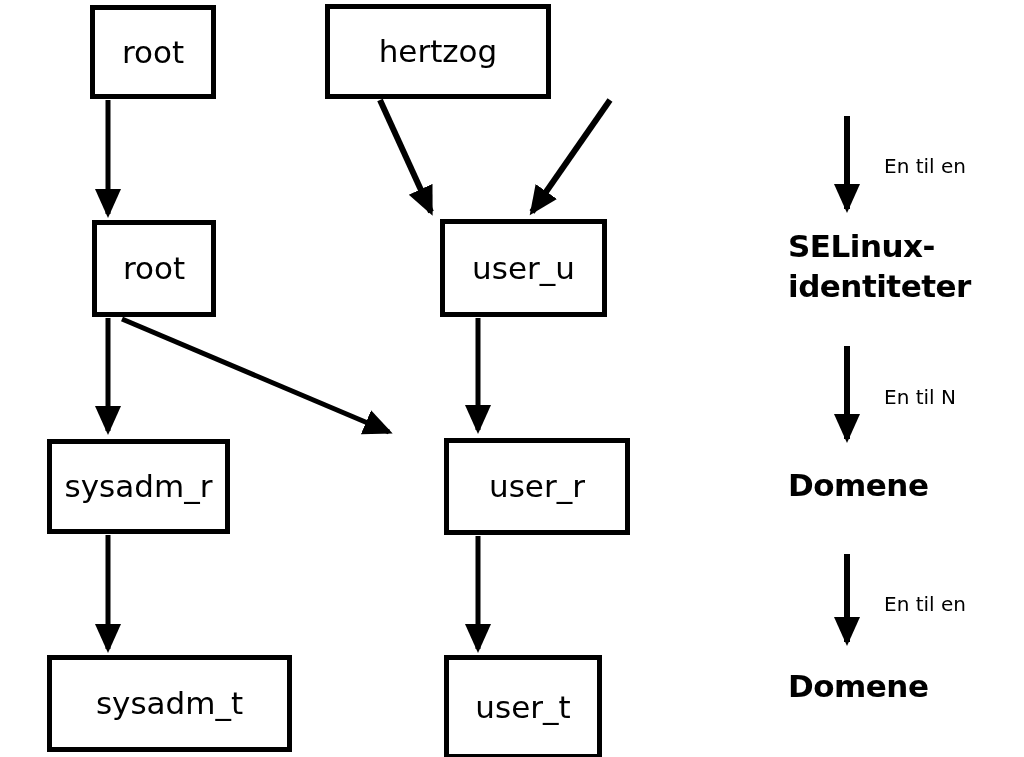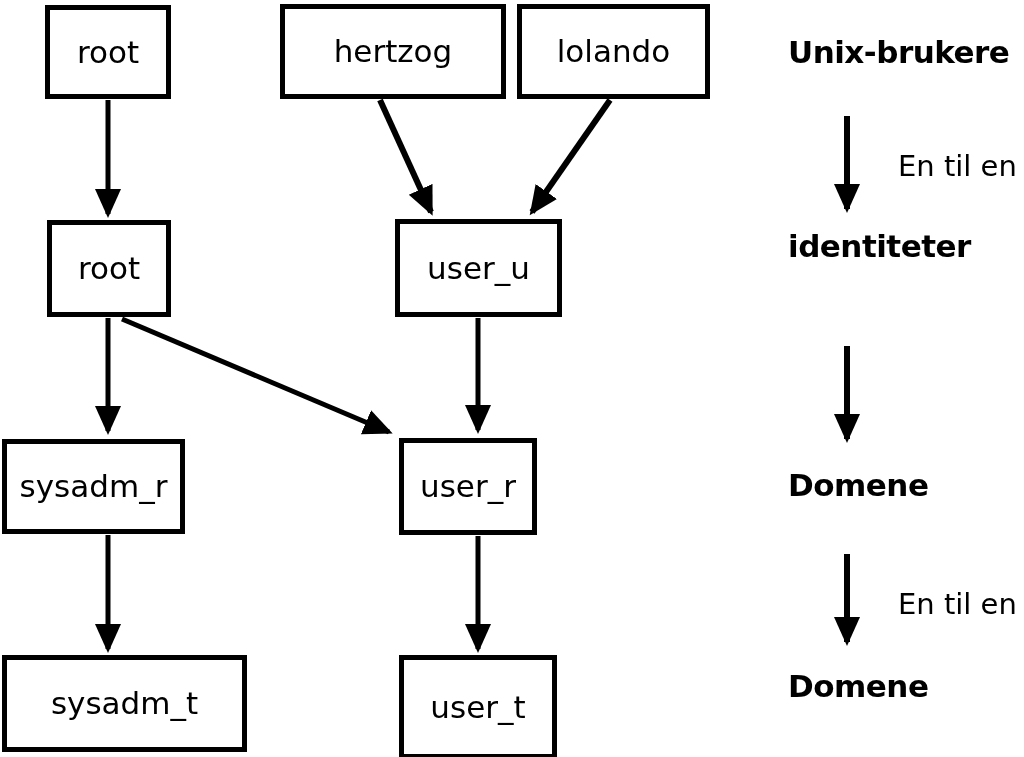--- a/index.html
+++ b/index.html
@@ -21,36 +21,36 @@
     position: absolute;
     box-sizing: border-box;
     border: 5px solid #000000;
     background: #ffffff;
     display: flex;
     align-items: center;
     justify-content: center;
     font-size: 31px;
     line-height: 1;
     white-space: nowrap;
+    margin-left: 45px;
   }
   .legend-title {
     position: absolute;
     font-weight: bold;
     font-size: 31px;
     line-height: 40px;
     white-space: nowrap;
     letter-spacing: -0.5px;
   }
   .legend-title.single { line-height: 32px; }
   .rel-label {
     position: absolute;
-    font-size: 29px;
+    font-size: 20px;
     line-height: 32px;
     white-space: nowrap;
-    margin-left: 14px;
   }
 </style>
 </head>
 <body>
 
 <div class="canvas">
 
   <svg class="arrow-layer" viewBox="0 0 1024 757" xmlns="http://www.w3.org/2000/svg">
     <defs>
       <marker id="ah" markerUnits="userSpaceOnUse" markerWidth="34" markerHeight="30" refX="25" refY="14" orient="auto">
@@ -71,48 +71,46 @@
     <line x1="847" y1="346" x2="847" y2="439" stroke="#000" stroke-width="6" marker-end="url(#ah)"></line>
     <line x1="847" y1="554" x2="847" y2="642" stroke="#000" stroke-width="6" marker-end="url(#ah)"></line>
   </svg>
 
   <div class="node" style="left:45px; top:5px; width:126px; height:94px">
     <span>root</span>
   </div>
   <div class="node" style="left:280px; top:4px; width:226px; height:95px">
     <span>hertzog</span>
   </div>
-  <div class="node" style="left:517px; top:4px; width:193px; height:95px">
-    <span>lolando</span>
-  </div>
   <div class="node" style="left:47px; top:220px; width:124px; height:97px">
     <span>root</span>
   </div>
   <div class="node" style="left:395px; top:219px; width:167px; height:98px">
     <span>user_u</span>
   </div>
   <div class="node" style="left:2px; top:439px; width:183px; height:95px">
     <span>sysadm_r</span>
   </div>
-  <div class="node" style="left:399px; top:438px; width:138px; height:97px">
+  <div class="node" style="left:399px; top:438px; width:186px; height:97px">
     <span>user_r</span>
   </div>
   <div class="node" style="left:2px; top:655px; width:245px; height:97px">
     <span>sysadm_t</span>
   </div>
   <div class="node" style="left:399px; top:655px; width:158px; height:104px">
     <span>user_t</span>
   </div>
 
-  <div class="legend-title single" style="left:788px; top:36px">Unix-brukere</div>
 
   <div class="legend-title" style="left:788px; top:226px">
+    <div>SELinux-</div>
     <div>identiteter</div>
   </div>
 
   <div class="legend-title single" style="left:788px; top:469px">Domene</div>
 
   <div class="legend-title single" style="left:788px; top:670px">Domene</div>
 
   <div class="rel-label" style="left:884px; top:150px">En til en</div>
+  <div class="rel-label" style="left:884px; top:381px">En til N</div>
   <div class="rel-label" style="left:884px; top:588px">En til en</div>
 
 </div>
 
 </body></html>

